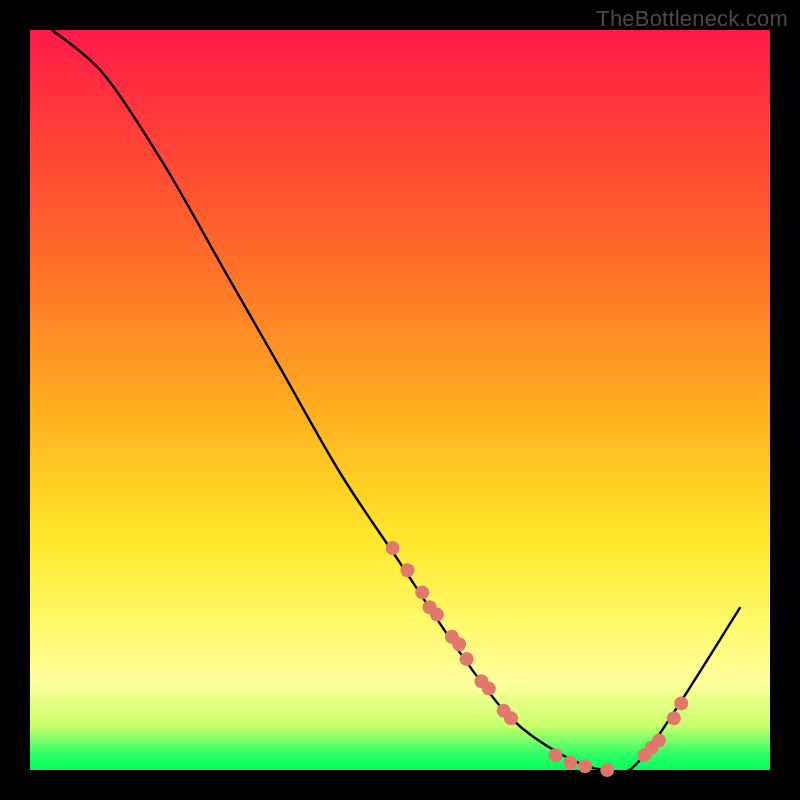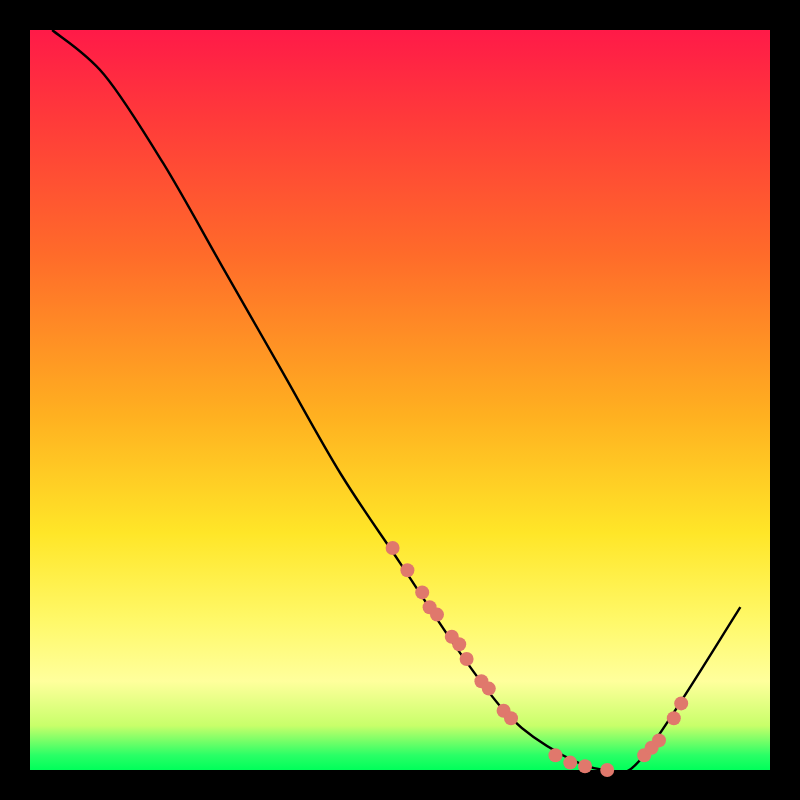--- a/index.html
+++ b/index.html
@@ -85,13 +85,14 @@
           <circle cx="555.0" cy="736.3" r="7" fill="#e0786c"></circle>
           <circle cx="577.2" cy="740.0" r="7" fill="#e0786c"></circle>
           <circle cx="614.2" cy="725.2" r="7" fill="#e0786c"></circle>
           <circle cx="621.6" cy="717.8" r="7" fill="#e0786c"></circle>
           <circle cx="629.0" cy="710.4" r="7" fill="#e0786c"></circle>
           <circle cx="643.8" cy="688.2" r="7" fill="#e0786c"></circle>
           <circle cx="651.2" cy="673.4" r="7" fill="#e0786c"></circle>
         </g>
     </svg>
   </div>
+  <div class="attribution">TheBottleneck.com</div>
 </div>
 
 </body></html>

